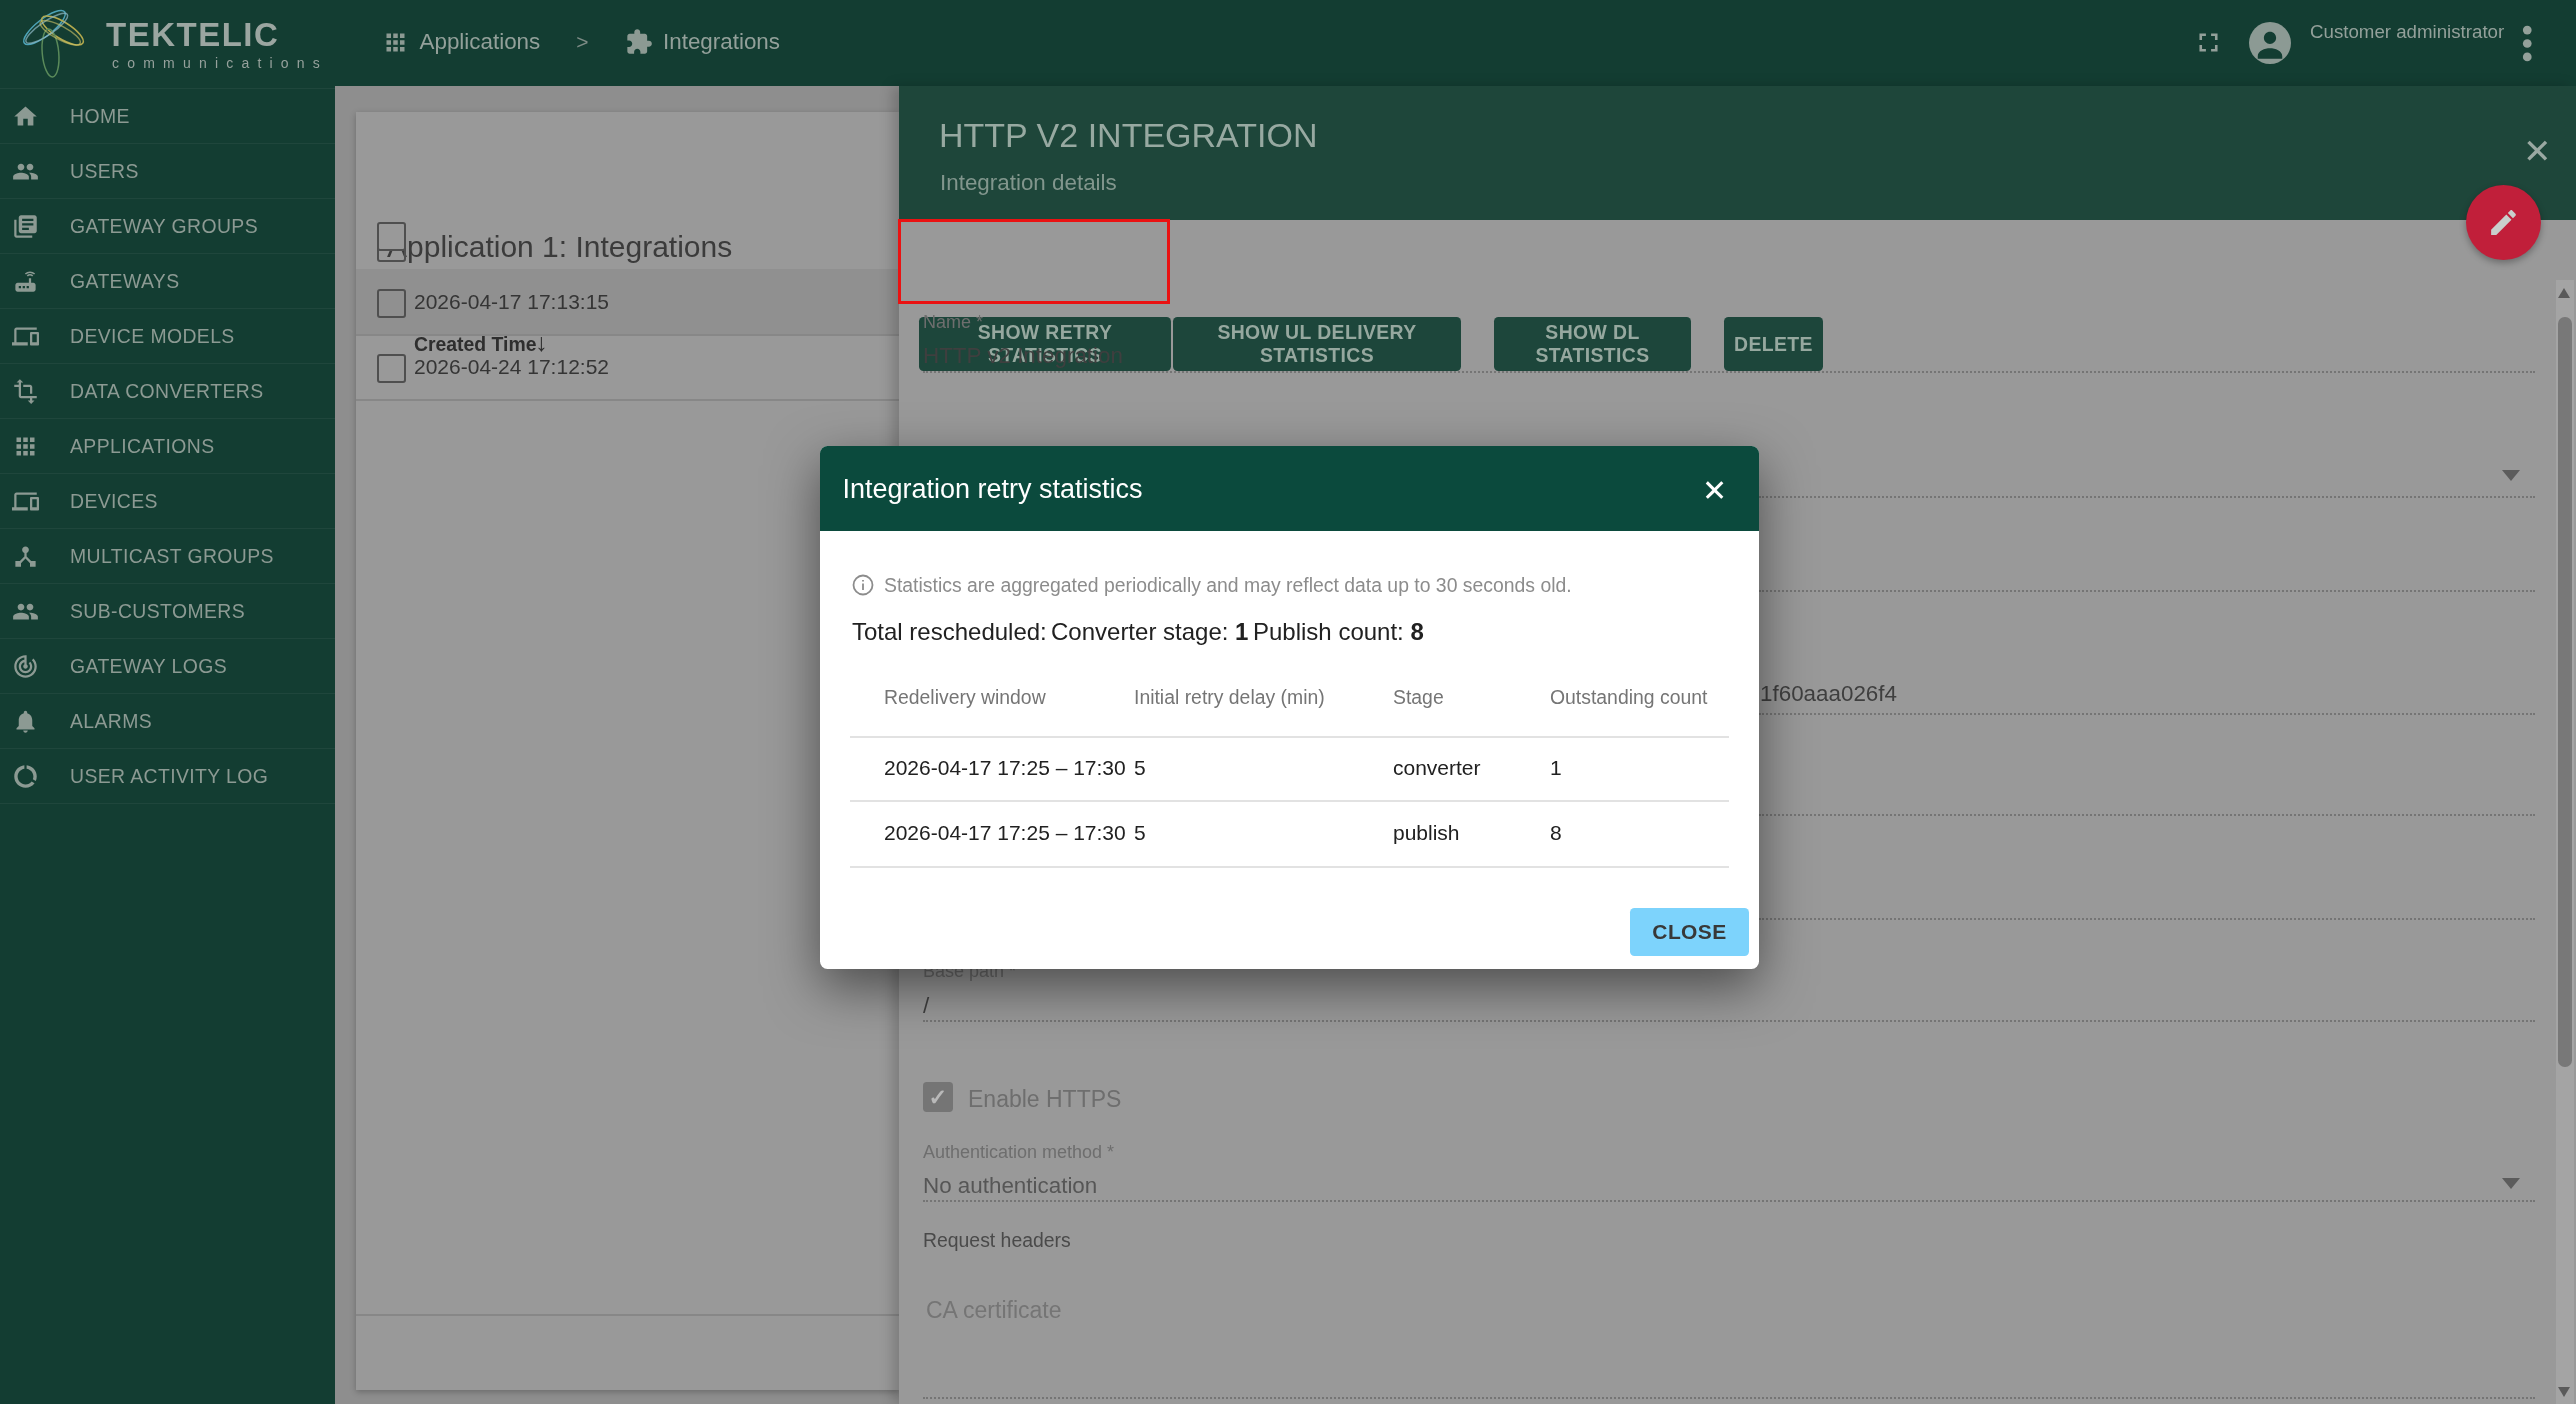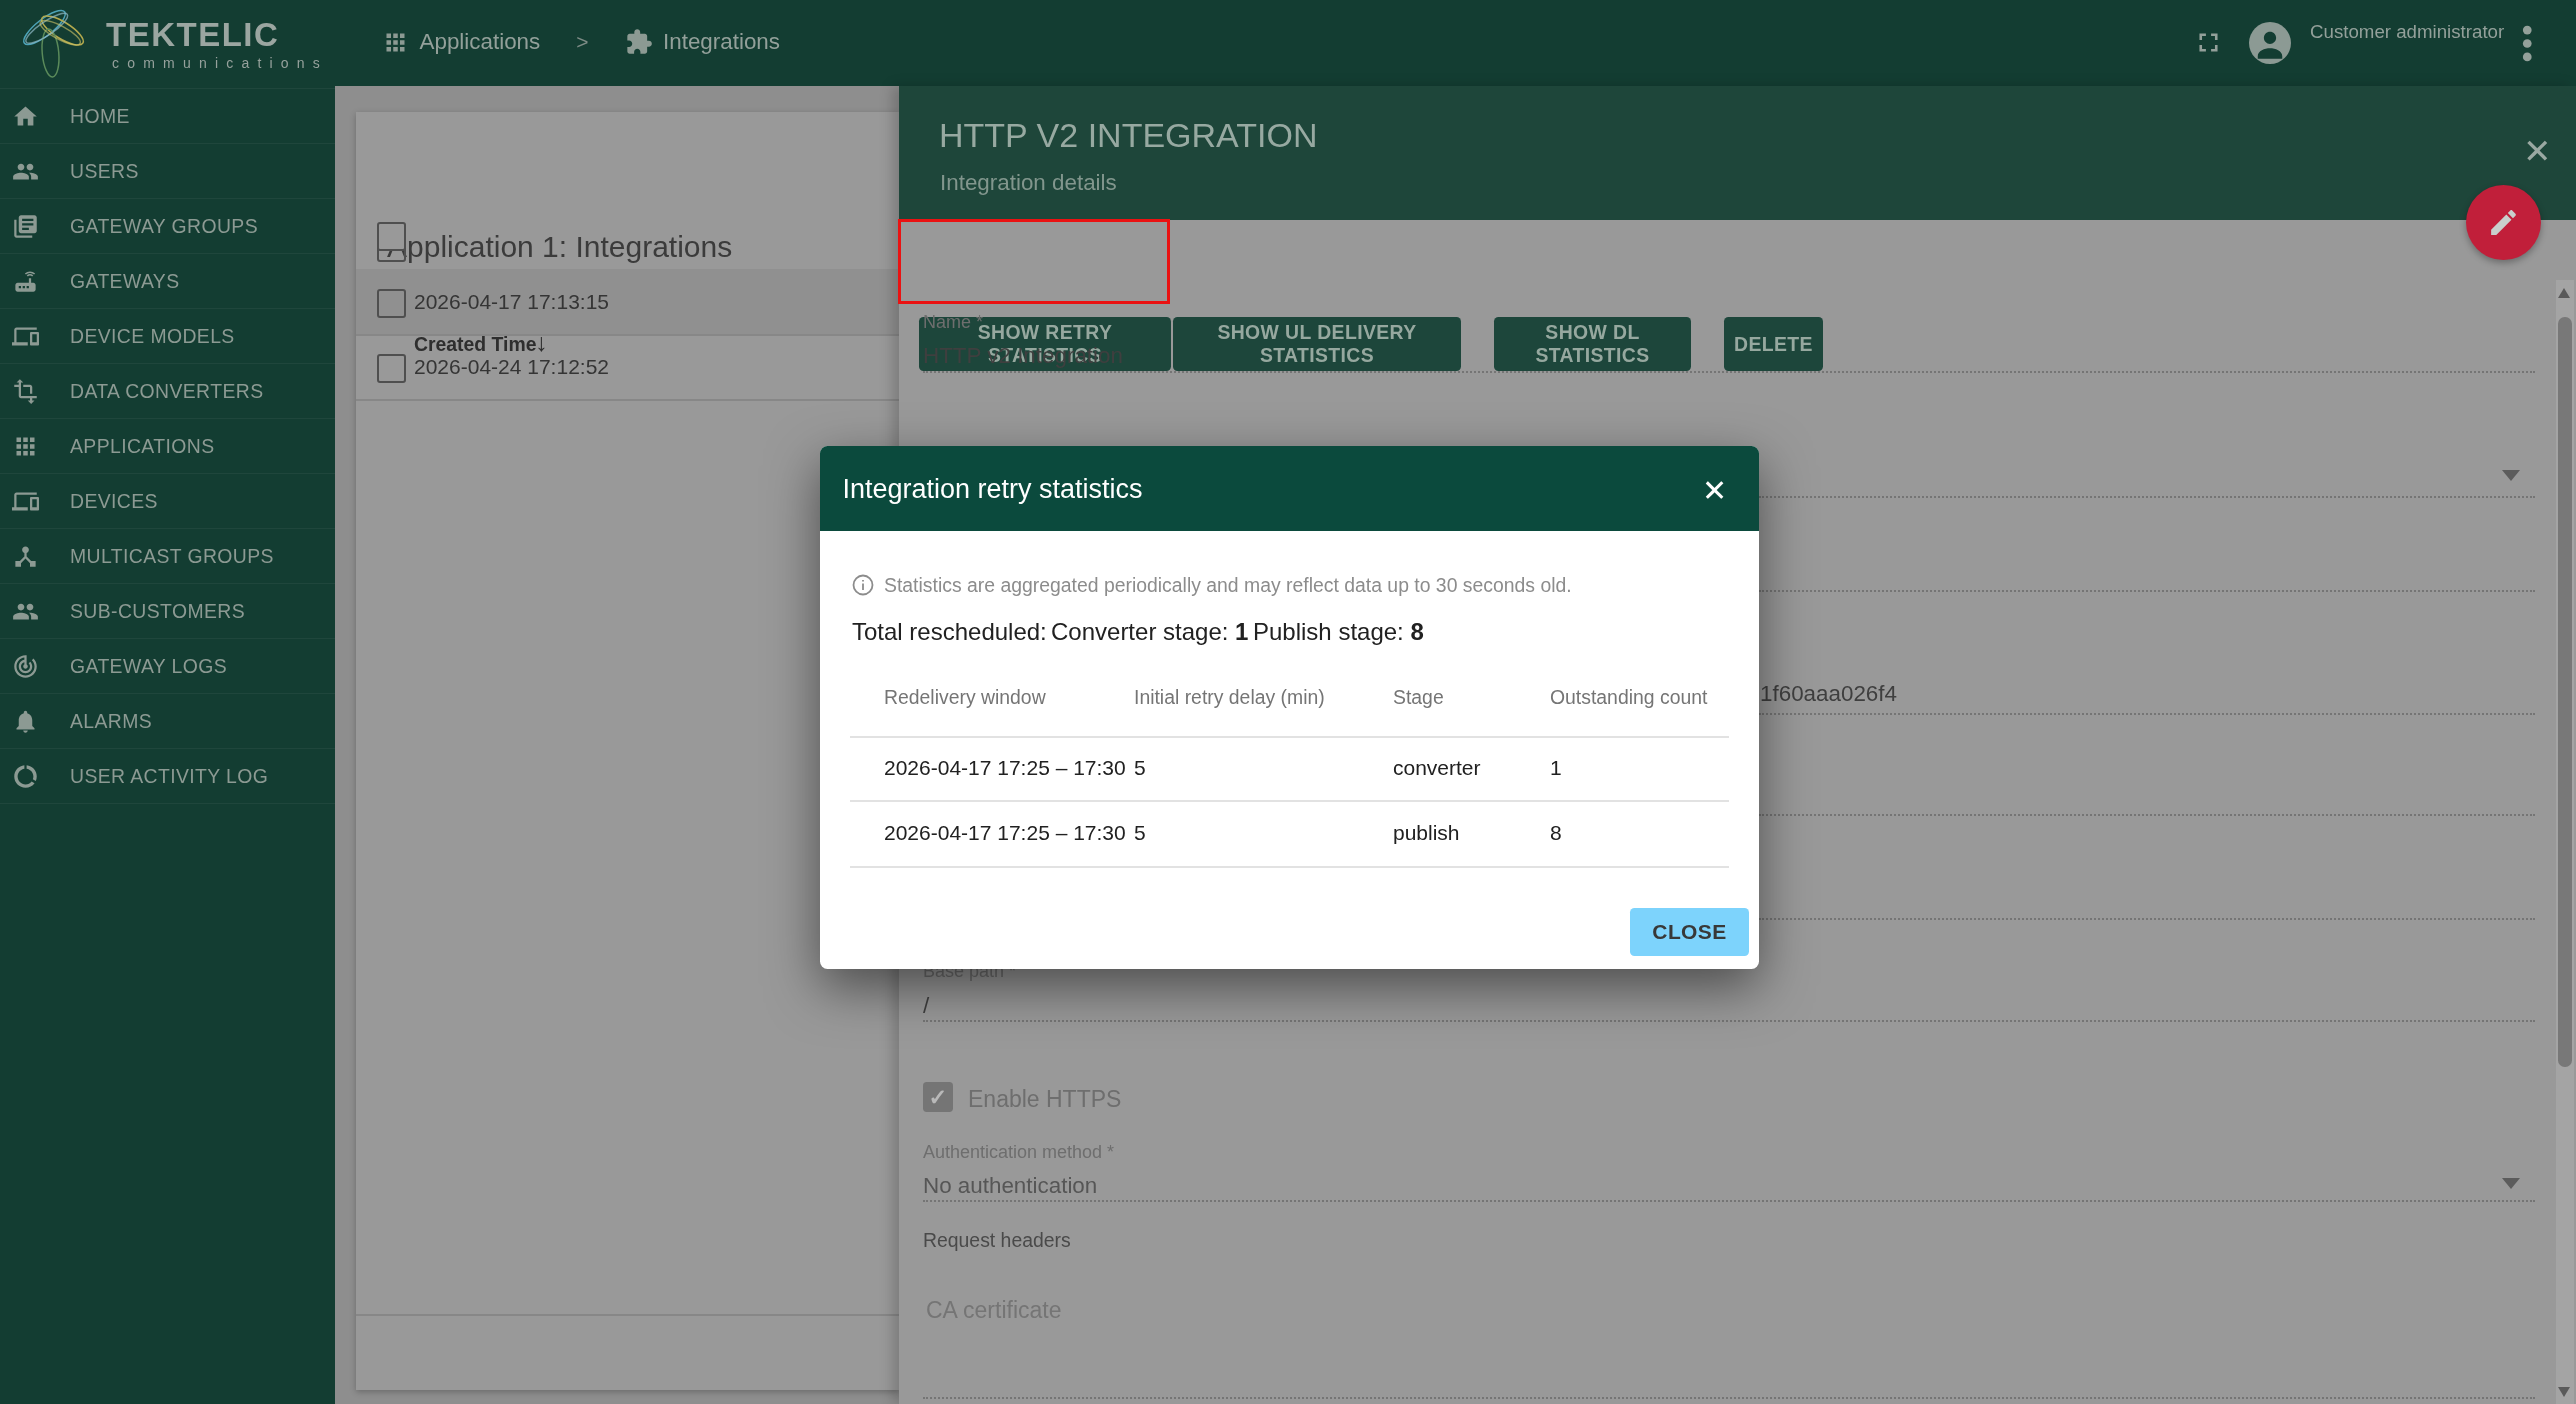--- a/index.html
+++ b/index.html
@@ -320,21 +320,21 @@
     </svg>
   </div>
   <div class="abs minfo" style="left:64px;top:128px;">Statistics are aggregated periodically and may reflect data up to 30 seconds old.</div>
 
   <div class="abs mtot" style="left:32px;top:172px;">Total rescheduled:</div>
   <div class="abs mtot" style="left:231px;top:172px;">
     <span>Converter stage:</span>
     <span style="font-weight:bold;">1</span>
   </div>
   <div class="abs mtot" style="left:433px;top:172px;">
-    <span>Publish stage:</span>
+    <span>Publish count:</span>
     <span style="font-weight:bold;">8</span>
   </div>
 
   <div class="abs mth" style="left:64px;top:240px;">Redelivery window</div>
   <div class="abs mth" style="left:314px;top:240px;">Initial retry delay (min)</div>
   <div class="abs mth" style="left:573px;top:240px;">Stage</div>
   <div class="abs mth" style="left:730px;top:240px;">Outstanding count</div>
   <div class="mdiv" style="top:290px;"></div>
 
   <div class="abs mtd" style="left:64px;top:310px;">2026-04-17 17:25 – 17:30</div>

